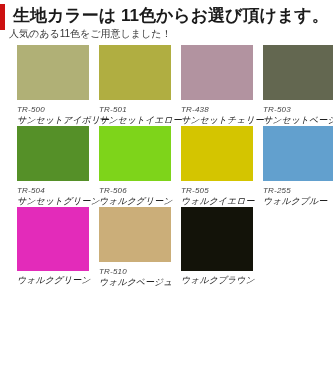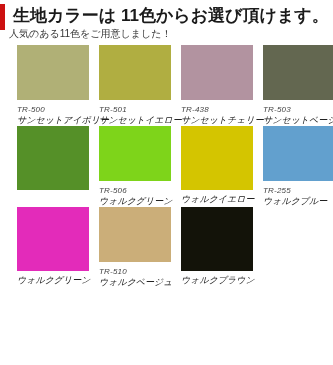--- a/index.html
+++ b/index.html
@@ -135,31 +135,36 @@
         <span class="cap">
           <span class="code">TR-503</span>
           <span class="cname">サンセットベージュ</span>
         </span>
       </div>
     </div>
 
     <div class="row">
       <div class="cell">
         <span class="swatch" style="background-color: rgb(85, 144, 40);"></span>
+        <span class="cap">
+          <span class="code">TR-504</span>
+          <span class="cname">サンセットグリーン</span>
+        </span>
       </div>
       <div class="cell">
         <span class="swatch" style="background-color: rgb(126, 212, 26);"></span>
         <span class="cap">
           <span class="code">TR-506</span>
           <span class="cname">ウォルクグリーン</span>
         </span>
       </div>
       <div class="cell">
         <span class="swatch" style="background-color: rgb(212, 197, 0);"></span>
         <span class="cap">
+          <span class="code">TR-505</span>
           <span class="cname">ウォルクイエロー</span>
         </span>
       </div>
       <div class="cell">
         <span class="swatch" style="background-color: rgb(98, 160, 206);"></span>
         <span class="cap">
           <span class="code">TR-255</span>
           <span class="cname">ウォルクブルー</span>
         </span>
       </div>

